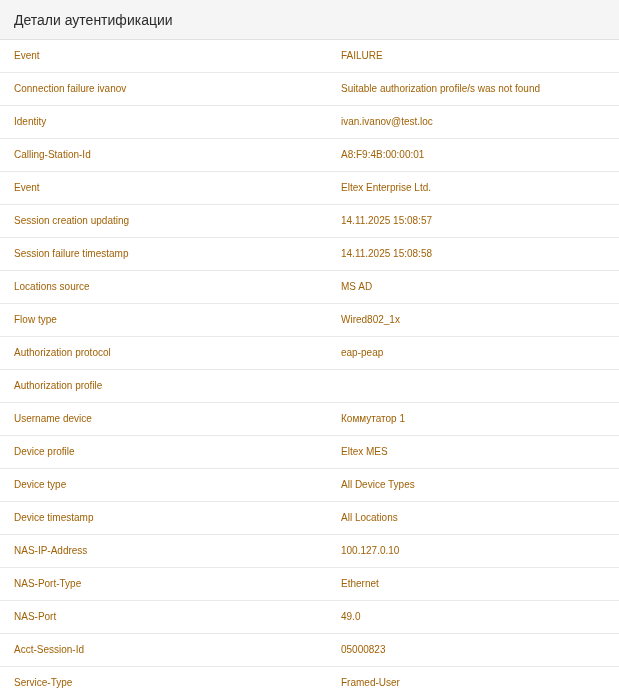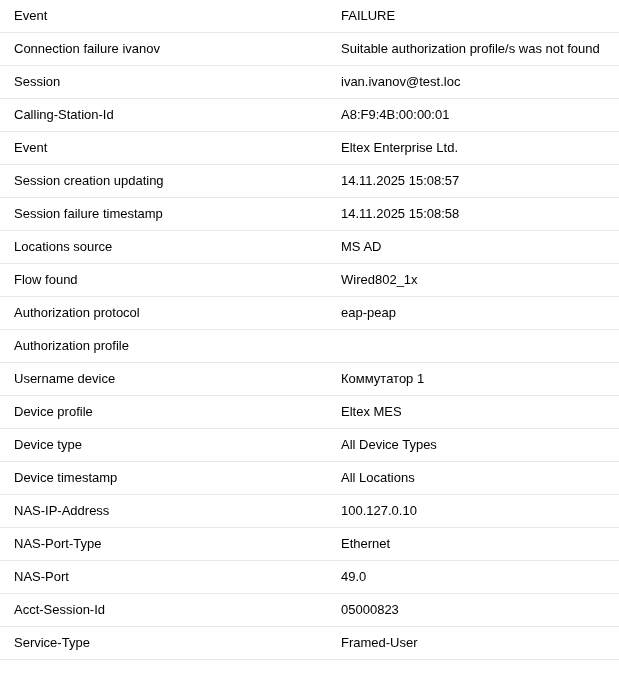--- a/index.html
+++ b/index.html
@@ -36,54 +36,55 @@
     width: 619px;
     border-collapse: collapse;
     table-layout: fixed;
   }
   table.details tr {
     border-bottom: 1px solid #e8e8e8;
   }
   table.details td {
     padding: 8px 10px 8px 14px;
     vertical-align: top;
-    font-size: 13px;
+    font-size: 10px;
     line-height: 16px;
-    color: #000000;
+    color: #a16207;
     word-wrap: break-word;
   }
   td.key {
     width: 303px;
     color: #3a3a3a;
   }
   td.val {
     width: 316px;
     color: #3a3a3a;
     padding-left: 14px;
   }
   td.val.empty {
     height: 16px;
   }
 </style>
 </head>
 <body>
 
 <div class="panel">
+  <div class="panel-header">Детали аутентификации</div>
   <table class="details">
     <tbody>
       <tr>
         <td class="key">Event</td>
         <td class="val">FAILURE</td>
       </tr>
       <tr>
         <td class="key">Connection failure ivanov</td>
         <td class="val">Suitable authorization profile/s was not found</td>
       </tr>
       <tr>
-        <td class="key">Session</td>
+        <td class="key">Identity</td>
         <td class="val">ivan.ivanov@test.loc</td>
       </tr>
       <tr>
         <td class="key">Calling-Station-Id</td>
         <td class="val">A8:F9:4B:00:00:01</td>
       </tr>
       <tr>
         <td class="key">Event</td>
         <td class="val">Eltex Enterprise Ltd.</td>
       </tr>
@@ -93,21 +94,21 @@
       </tr>
       <tr>
         <td class="key">Session failure timestamp</td>
         <td class="val">14.11.2025 15:08:58</td>
       </tr>
       <tr>
         <td class="key">Locations source</td>
         <td class="val">MS AD</td>
       </tr>
       <tr>
-        <td class="key">Flow found</td>
+        <td class="key">Flow type</td>
         <td class="val">Wired802_1x</td>
       </tr>
       <tr>
         <td class="key">Authorization protocol</td>
         <td class="val">eap-peap</td>
       </tr>
       <tr>
         <td class="key">Authorization profile</td>
         <td class="val empty"></td>
       </tr>

